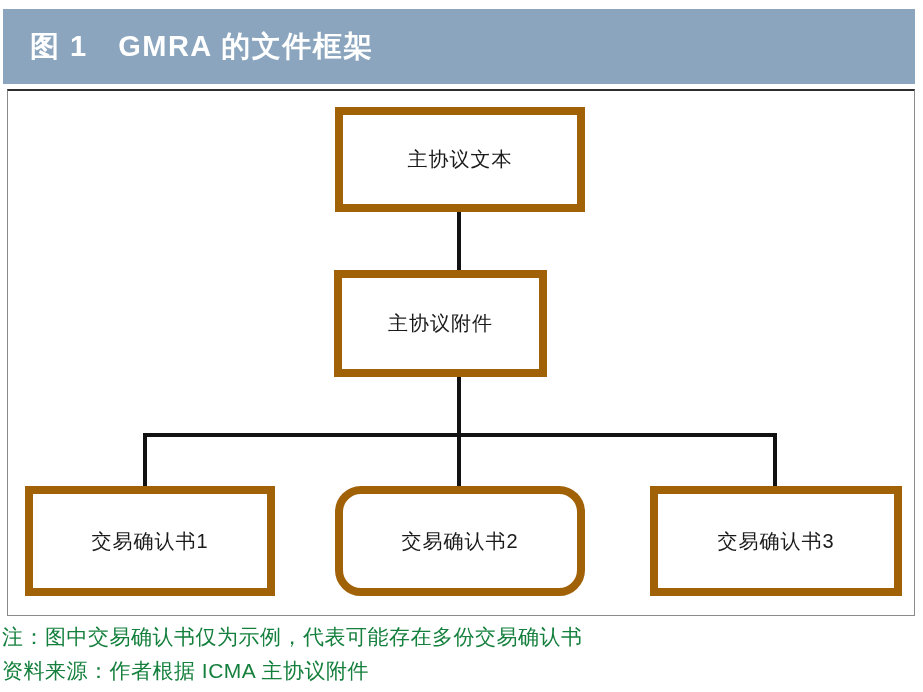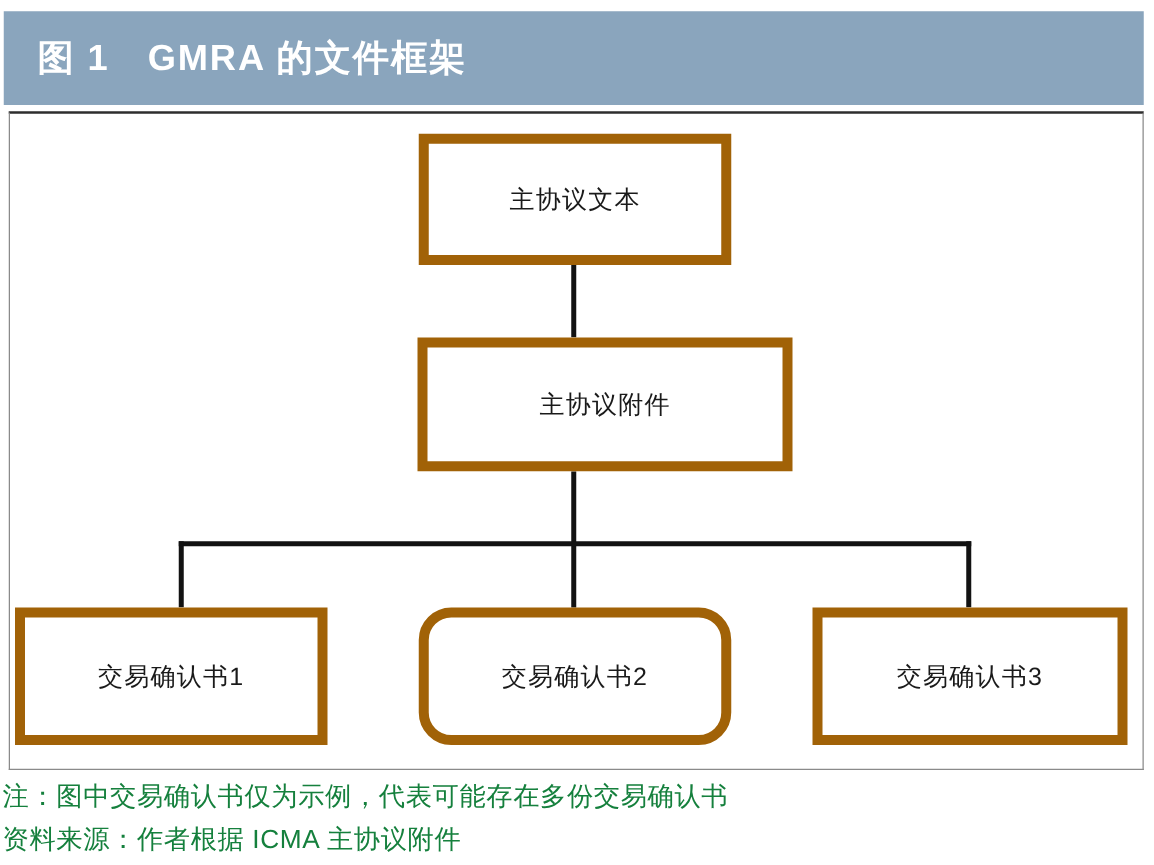--- a/index.html
+++ b/index.html
@@ -54,22 +54,22 @@
     border: 8px solid #a16207;
     display: flex;
     align-items: center;
     justify-content: center;
     font-size: 20px;
     color: #1a1a1a;
     letter-spacing: 1px;
     z-index: 2;
   }
   .node-master-text   { left: 335px; top: 107px; width: 250px; height: 105px; }
-  .node-master-annex  { left: 334px; top: 270px; width: 300px; height: 107px; }
-  .node-confirmation-1 { left: 12px;  top: 486px; width: 250px; height: 110px; justify-content: center; }
+  .node-master-annex  { left: 334px; top: 270px; width: 213px; height: 107px; }
+  .node-confirmation-1 { left: 25px;  top: 486px; width: 250px; height: 110px; justify-content: center; }
   .node-confirmation-2 { left: 335px; top: 486px; width: 250px; height: 110px; border-radius: 26px; }
   .node-confirmation-3 { left: 650px; top: 486px; width: 252px; height: 110px; }
   
   .conn {
     position: absolute;
     background: #121212;
     z-index: 1;
   }
   .conn-v-top    { left: 457px; top: 212px; width: 4px; height: 58px; }
   .conn-v-mid    { left: 457px; top: 377px; width: 4px; height: 109px; }

